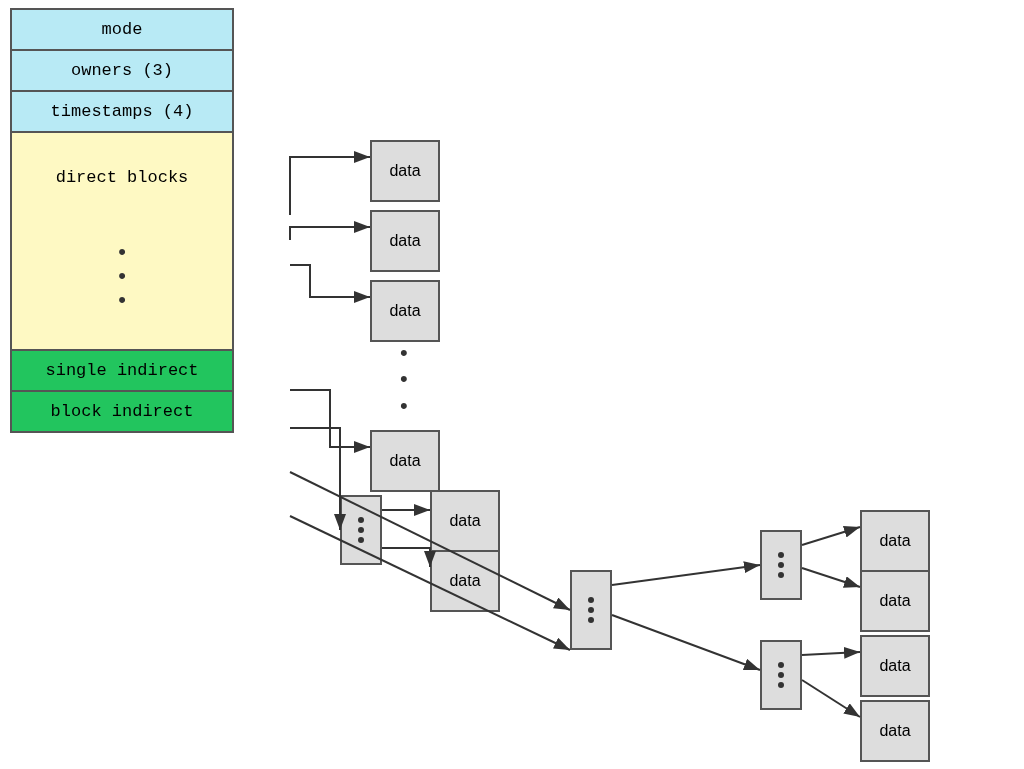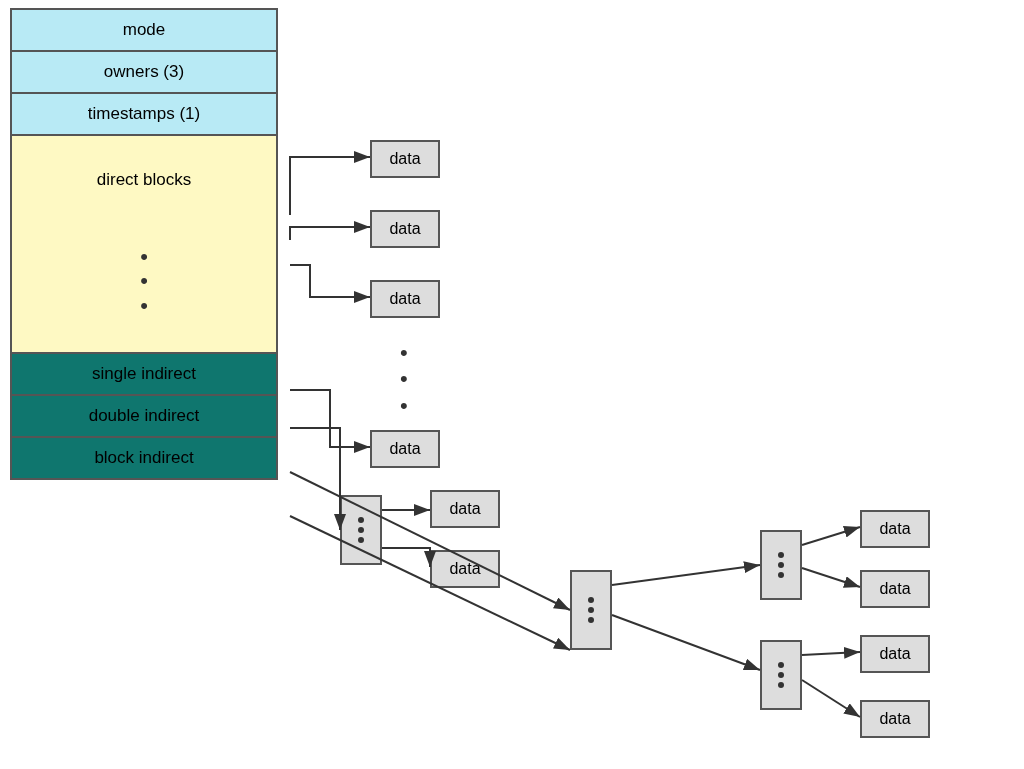--- a/index.html
+++ b/index.html
@@ -17,21 +17,22 @@
       position: relative;
       width: 1024px;
       height: 769px;
     }
 
     
     .inode-container {
       position: absolute;
       left: 10px;
       top: 10px;
-      width: 268px;
+      width: 224px;
+      font-family: Liberation Mono, monospace;
     }
 
     .inode-cell {
       border: 2px solid #555;
       text-align: center;
       padding: 10px 8px;
       font-size: 17px;
       margin-top: -2px;
       position: relative;
     }
@@ -39,29 +40,29 @@
     .inode-cell.blue {
       background-color: #b8eaf5;
     }
 
     .inode-cell.gray {
       background-color: #fef9c3;
       gap: 47px;
     }
 
     .inode-cell.light-blue {
-      background-color: #0f766e;
+      background-color: #22c55e;
     }
 
     
     .data-box {
       position: absolute;
       border: 2px solid #555;
       background: #ddd;
-      padding: 8px 14px;
+      padding: 20px 14px;
       font-size: 16px;
       text-align: center;
       min-width: 70px;
     }
 
     
     .ptr-box {
       position: absolute;
       border: 2px solid #555;
       background: #ddd;
@@ -105,36 +106,33 @@
 
     <div class="inode-cell blue" style="top:0;">
       <span>mode</span>
     </div>
 
     <div class="inode-cell blue">
       <span>owners (3)</span>
     </div>
 
     <div class="inode-cell blue">
-      <span>timestamps (1)</span>
+      <span>timestamps (4)</span>
     </div>
 
 
     <div class="inode-cell gray" style="height: 220px; display:flex; flex-direction:column; align-items:center; justify-content:center;">
       <span>direct blocks</span>
       <div class="dots-vertical" style="margin-top:8px;">•<br>•<br>•</div>
     </div>
 
     <div class="inode-cell light-blue">
       <span>single indirect</span>
     </div>
 
-    <div class="inode-cell light-blue">
-      <span>double indirect</span>
-    </div>
 
     <div class="inode-cell light-blue">
       <span>block indirect</span>
     </div>
   </div>
 
   <div class="data-box" style="left:370px; top:140px;">
     <span>data</span>
   </div>
   <div class="data-box" style="left:370px; top:210px;">

